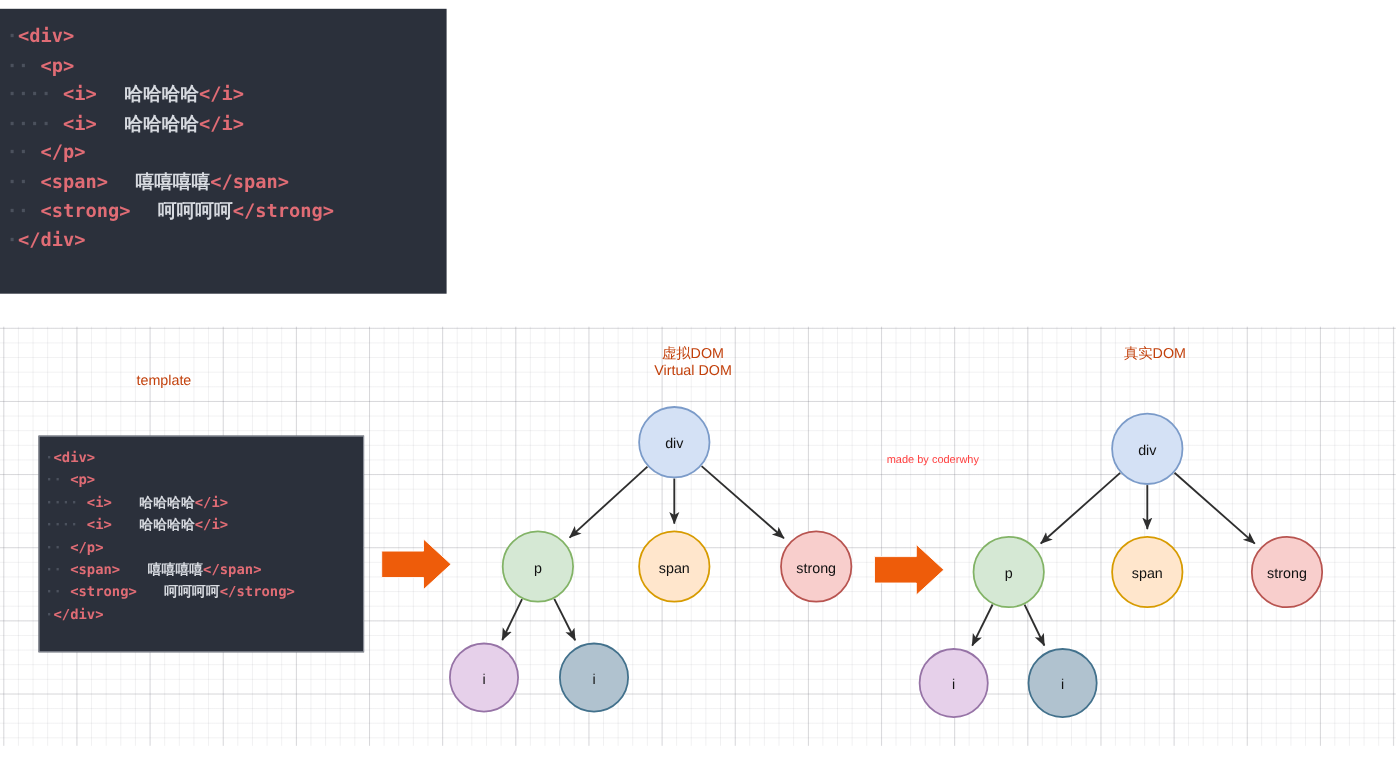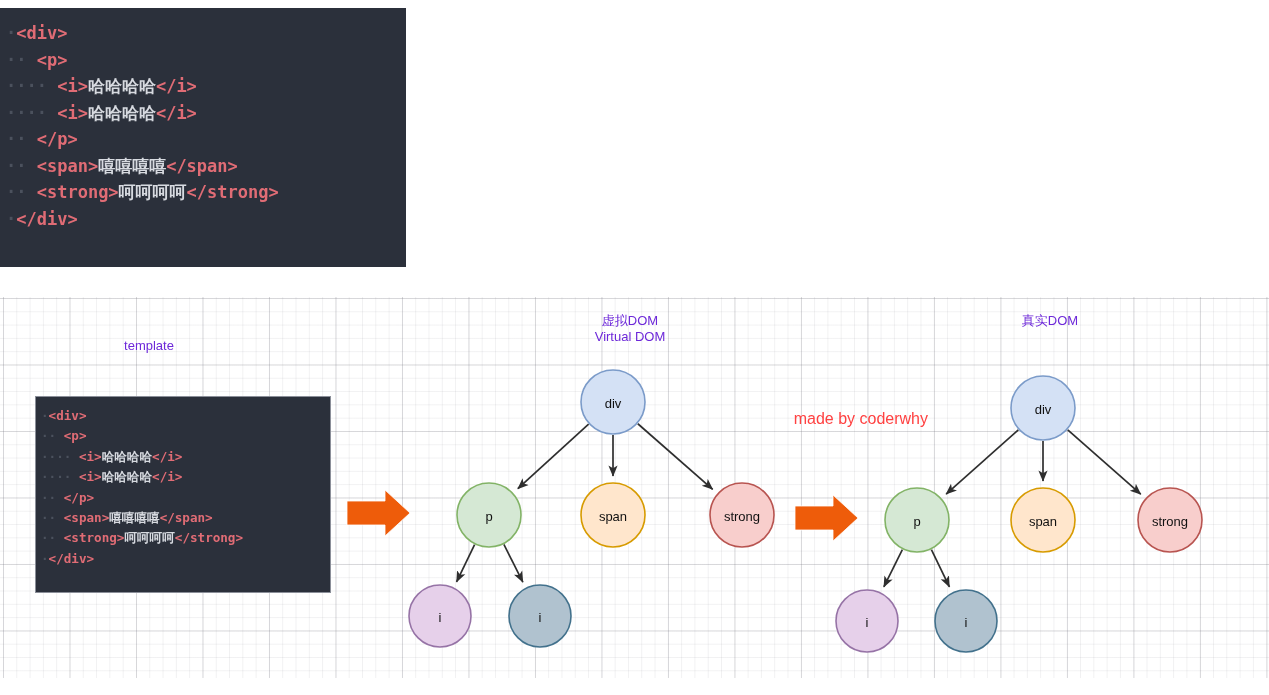--- a/index.html
+++ b/index.html
@@ -22,21 +22,21 @@
     background: #282c34;
     background: #2b303b;
     font-family: "DejaVu Sans Mono", "Liberation Mono", monospace;
     color: #c9ccd4;
     white-space: pre;
     overflow: hidden;
     font-weight: bold;
   }
   .code-line { white-space: pre; display: block; }
   .tok-punc  { color: #e06c75; }
-  .tok-text  { color: #d7dae0; }
+  .tok-text  { color: #d7dae0; margin-left: 25px; }
   .indent-dot { color: #4b515d; }
 
   #code-top {
     left: 0px; top: 8px;
     width: 406px; height: 259px;
     padding: 12px 0 0 6px;
     font-size: 17px;
     line-height: 26.5px;
   }
   #code-bottom {
@@ -64,32 +64,32 @@
       13.3px 13.3px,
       66.5px 66.5px,
       66.5px 66.5px;
     background-position: 3px 1px, 3px 1px, 3px 1px, 3px 1px;
   }
 
   
   .lbl {
     position: absolute;
     font-family: "Liberation Sans", "DejaVu Sans", sans-serif;
-    color: #6d28d9;
+    color: #c2410c;
     font-size: 13px;
     text-align: center;
     white-space: pre;
     line-height: 16px;
   }
   #lbl-template { left: 89px; top: 338px; width: 120px; }
   #lbl-vdom     { left: 530px; top: 313px; width: 200px; }
   #lbl-rdom     { left: 950px; top: 313px; width: 200px; }
   #lbl-credit {
     left: 768px; top: 411px; width: 160px;
-    color: #ff4141; font-size: 16px; text-align: right;
+    color: #ff4141; font-size: 10px; text-align: center;
   }
 
   
   #tree-svg {
     position: absolute;
     left: 0; top: 0;
     width: 1269px; height: 695px;
     pointer-events: none;
   }
   .node-circle { stroke-width: 1.6px; }

